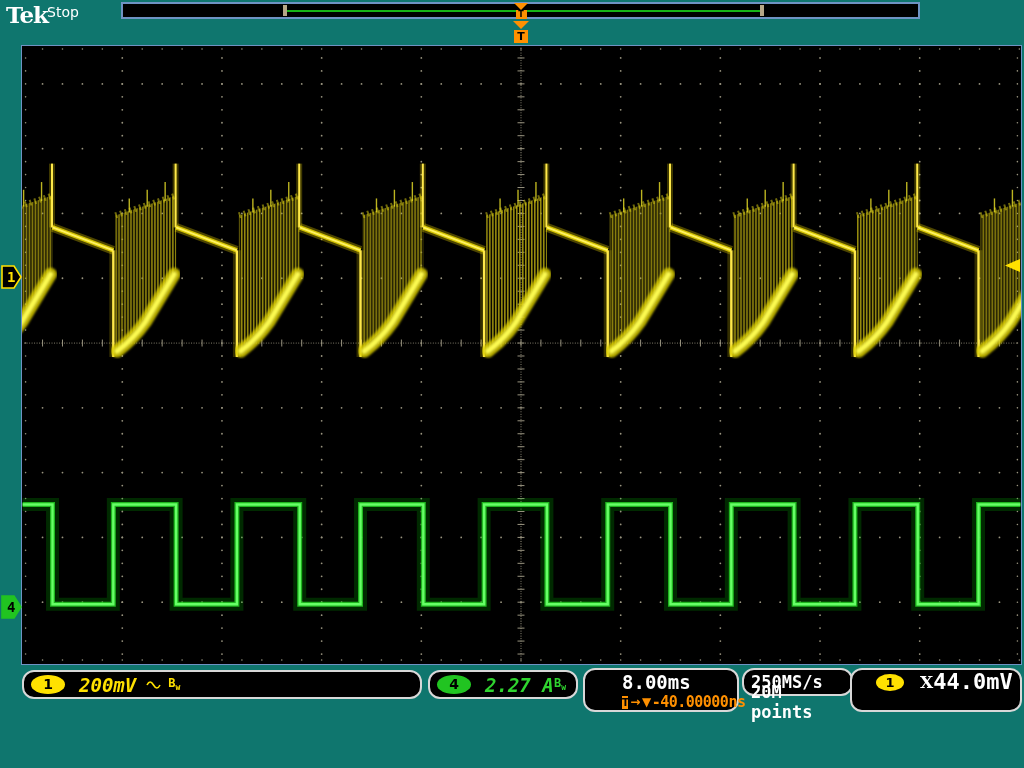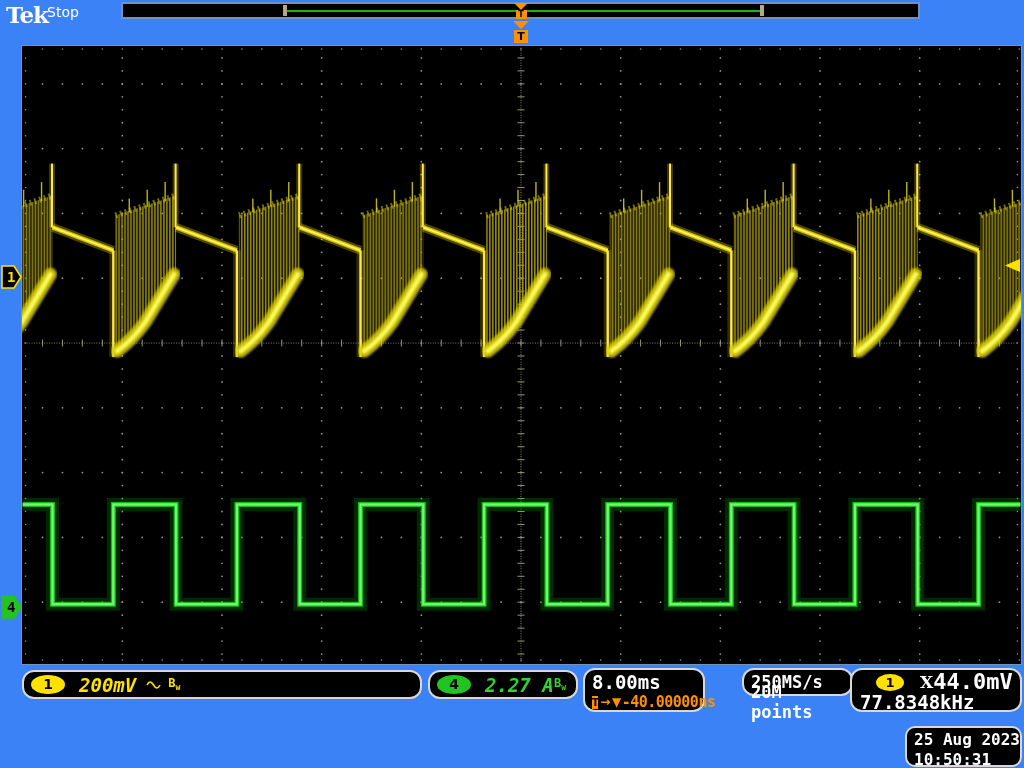--- a/index.html
+++ b/index.html
@@ -1,16 +1,16 @@
 <!DOCTYPE html>
 <html><head>
 <meta charset="utf-8">
 <style>
   html,body{margin:0;padding:0;background:#000;}
-  #screen{position:relative;width:1024px;height:768px;background:#3b82f6;overflow:hidden;
+  #screen{position:relative;width:1024px;height:768px;background:#0f766e;overflow:hidden;
           font-family:"DejaVu Sans",sans-serif;}
 
   
   #brand{position:absolute;left:6px;top:1px;color:#fff;font-family:"DejaVu Serif",serif;
          font-weight:bold;font-size:23px;letter-spacing:-1px;}
   #runstate{position:absolute;left:47px;top:4px;color:#fff;font-size:14px;}
 
   
   #acqbar{position:absolute;left:121px;top:2px;width:799px;height:17px;
           border:2px solid #6e93c3;box-sizing:border-box;background:#000;}
@@ -36,21 +36,21 @@
   .chmark{position:absolute;left:1px;width:22px;height:24px;}
   #ch1-marker{top:265px;} #ch4-marker{top:595px;}
   #trig-level-arrow{position:absolute;left:1005px;top:257px;width:16px;height:13px;}
 
   
   .robox{position:absolute;background:#000;border:2px solid #d8d8d8;border-radius:12px;
          box-sizing:border-box;color:#fff;font-family:"DejaVu Sans Mono",monospace;font-weight:bold;}
   .row1{display:flex;align-items:center;}
   #box-ch1{left:22px;top:670px;width:400px;height:29px;}
   #box-ch4{left:428px;top:670px;width:150px;height:29px;}
-  #box-horiz{left:583px;top:668px;width:122px;height:44px;}
+  #box-horiz{left:583px;top:668px;width:156px;height:44px;padding-left:30px;}
   #box-acq{left:734px;top:668px;width:111px;height:28px;margin-left:8px;}
   #box-trig{left:850px;top:668px;width:172px;height:44px;}
   #box-clock{left:905px;top:726px;width:117px;height:41px;border-radius:10px;}
 
   .choval{border-radius:50%;text-align:center;color:#000;font-size:14px;line-height:19px;
           width:34px;height:19px;flex:0 0 auto;font-family:"DejaVu Sans",sans-serif;font-weight:bold;}
   .ov-y{background:#ffe100;} .ov-g{background:#21c421;}
   .yel{color:#ffe100;} .grn{color:#2fd42f;} .org{color:#ff9000;} .wht{color:#fff;}
   .scale-txt{font-size:19px;margin-left:14px;font-style:italic;}
   .bw{font-size:12px;margin-left:6px;} .bw sub{font-size:8px;}
@@ -2012,21 +2012,16 @@
     <div class="line wht" style="margin-top:2px">250MS/s</div>
     <div class="line wht">20M points</div>
   </div>
 
   <div class="robox" id="box-trig">
     <div class="line" style="margin-top:2px">
       <div class="choval ov-y" id="trig-src">1</div>
       <span class="wht" id="trig-slope">X</span>
       <span class="wht" id="trig-level">44.0mV</span>
     </div>
-    <div class="line wht small-line">77.8348kHz</div>
   </div>
 
-  <div class="robox" id="box-clock">
-    <div class="line wht" style="margin-top:2px">25 Aug 2023</div>
-    <div class="line wht">10:50:31</div>
-  </div>
 
 </div>
 
 </body></html>

